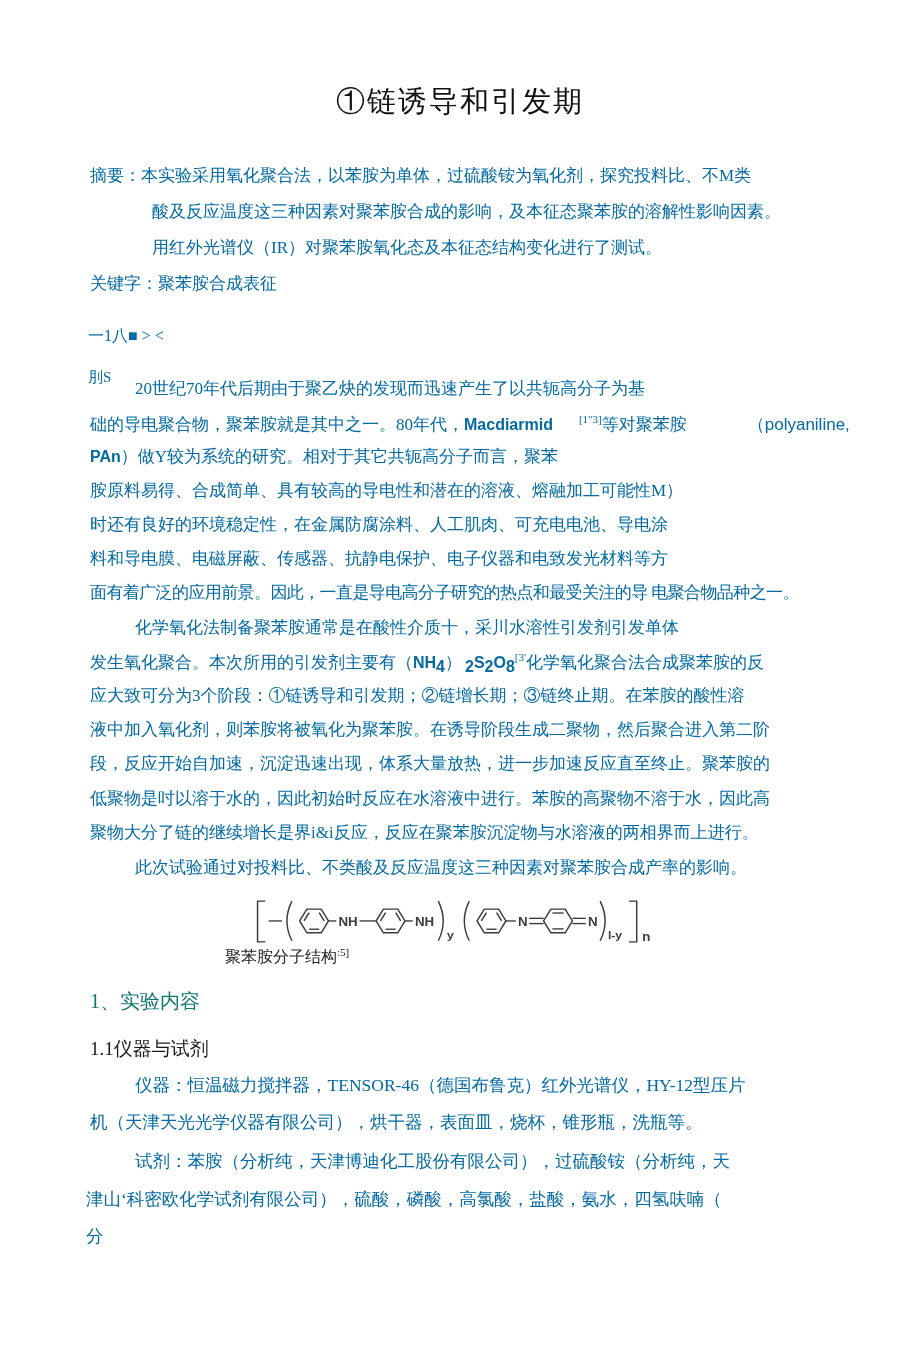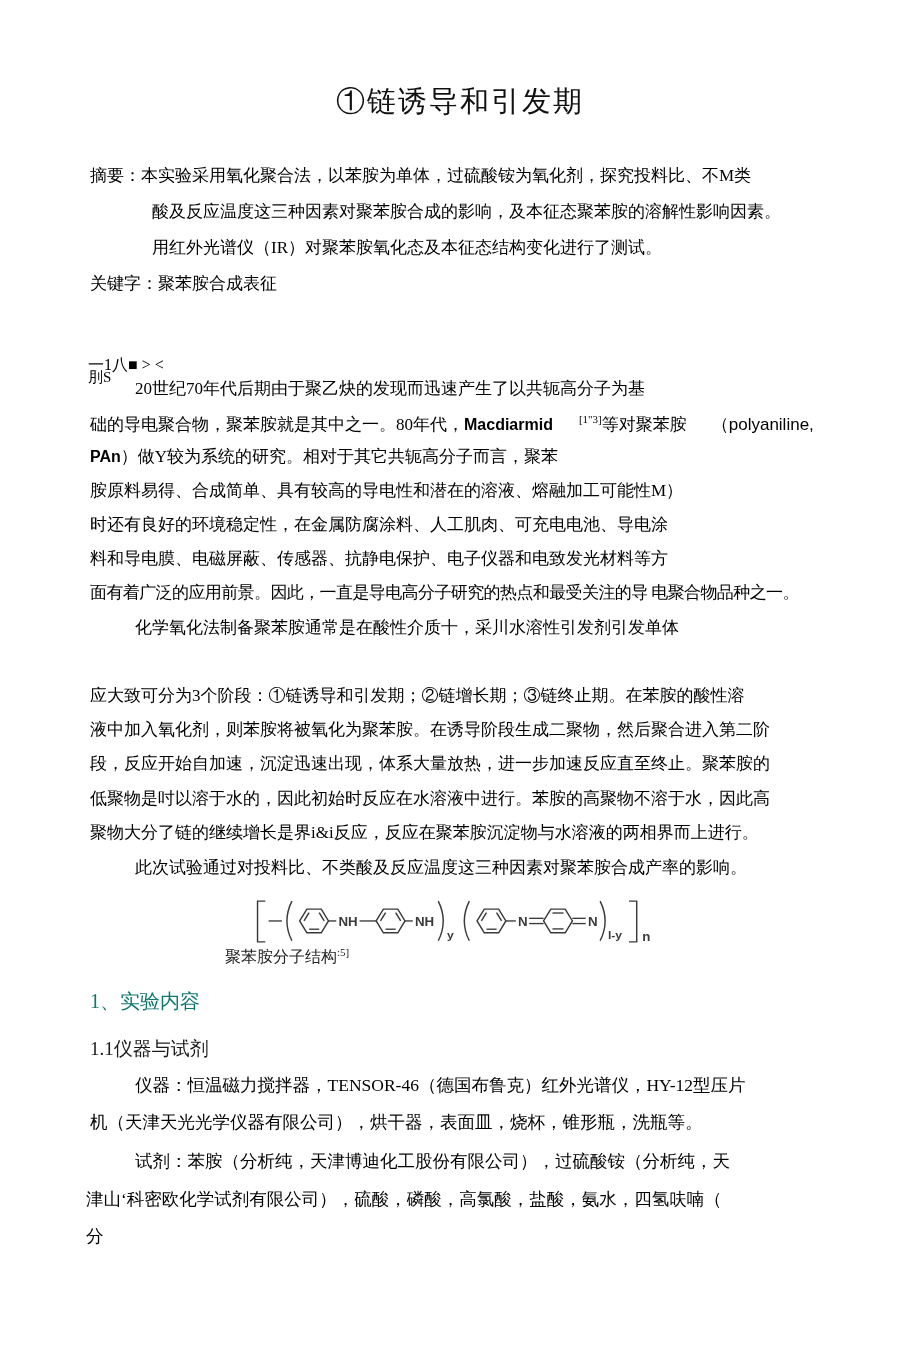--- a/index.html
+++ b/index.html
@@ -14,31 +14,31 @@
   .title{
     position:absolute;top:82px;left:0;width:920px;
     margin:0;text-align:center;
     font-size:29px;font-weight:400;letter-spacing:2px;color:#111;
   }
   .ln{
     position:absolute;
     font-size:17px;
     white-space:nowrap;
     line-height:1.2;
-    color:#000000;
+    color:#0369a1;
   }
-  .small{font-size:16px;margin-top:29px;}
+  .small{font-size:16px;}
   .smaller{font-size:15px;margin-top:22px;}
   .h1{position:absolute;font-size:20px;color:#0f766e;white-space:nowrap;}
   .h2{position:absolute;font-size:19px;color:#1a1a1a;white-space:nowrap;}
   .frm{font-family:"Liberation Sans","DejaVu Sans",sans-serif;font-weight:600;font-size:16px;}
   sub{font-size:11px;}
   sup{font-size:11px;vertical-align:super;}
   .gap26{margin-left:26px;}
-  .gap55{margin-left:25px;}
+  .gap55{margin-left:61px;}
   .figure{position:absolute;top:899px;left:252px;width:408px;height:46px;}
   .figure svg{display:block;width:408px;height:46px;}
   .fig-caption{position:absolute;top:946px;left:225px;font-size:16px;white-space:nowrap;color:#222;}
   .struct{stroke:#3a3a3a;stroke-width:1.3;fill:none;}
   .struct text{stroke:none;fill:#3a3a3a;font-family:"Liberation Sans","DejaVu Sans",sans-serif;font-weight:700;}
 </style>
 </head>
 <body>
 
 <div class="page">
@@ -59,20 +59,23 @@
   </div>
   <div class="ln" style="top:447px;left:90px">
     <span class="frm">PAn</span><span>）做Y较为系统的研究。相对于其它共轭高分子而言，聚苯</span>
   </div>
   <div class="ln" style="top:481px;left:90px">胺原料易得、合成简单、具有较高的导电性和潜在的溶液、熔融加工可能性M）</div>
   <div class="ln" style="top:515px;left:90px">时还有良好的环境稳定性，在金属防腐涂料、人工肌肉、可充电电池、导电涂</div>
   <div class="ln" style="top:549px;left:90px">料和导电膜、电磁屏蔽、传感器、抗静电保护、电子仪器和电致发光材料等方</div>
   <div class="ln" style="top:583px;left:90px;letter-spacing:-0.6px">面有着广泛的应用前景。因此，一直是导电高分子研究的热点和最受关注的导 电聚合物品种之一。</div>
 
   <div class="ln" style="top:618px;left:135px">化学氧化法制备聚苯胺通常是在酸性介质十，采川水溶性引发剂引发单体</div>
+  <div class="ln" style="top:651px;left:90px">
+    <span>发生氧化聚合。本次所用的引发剂主要有（</span><span class="frm">NH</span><sub class="frm">4</sub><span>）</span><sub class="frm" style="margin-left:3px">2</sub><span class="frm">S</span><sub class="frm">2</sub><span class="frm">O</span><sub class="frm">8</sub><sup>[3'</sup><span>化学氧化聚合法合成聚苯胺的反</span>
+  </div>
   <div class="ln" style="top:686px;left:90px">应大致可分为3个阶段：①链诱导和引发期；②链增长期；③链终止期。在苯胺的酸性溶</div>
   <div class="ln" style="top:720px;left:90px">液中加入氧化剂，则苯胺将被氧化为聚苯胺。在诱导阶段生成二聚物，然后聚合进入第二阶</div>
   <div class="ln" style="top:754px;left:90px">段，反应开始自加速，沉淀迅速出现，体系大量放热，进一步加速反应直至终止。聚苯胺的</div>
   <div class="ln" style="top:789px;left:90px">低聚物是吋以溶于水的，因此初始时反应在水溶液中进行。苯胺的高聚物不溶于水，因此高</div>
   <div class="ln" style="top:823px;left:90px">聚物大分了链的继续增长是界i&amp;i反应，反应在聚苯胺沉淀物与水溶液的两相界而上进行。</div>
   <div class="ln" style="top:858px;left:135px">此次试验通过对投料比、不类酸及反应温度这三种因素对聚苯胺合成产率的影响。</div>
 
   <div class="figure">
     <svg viewBox="0 0 368 44" preserveAspectRatio="none">
       <g class="struct">

